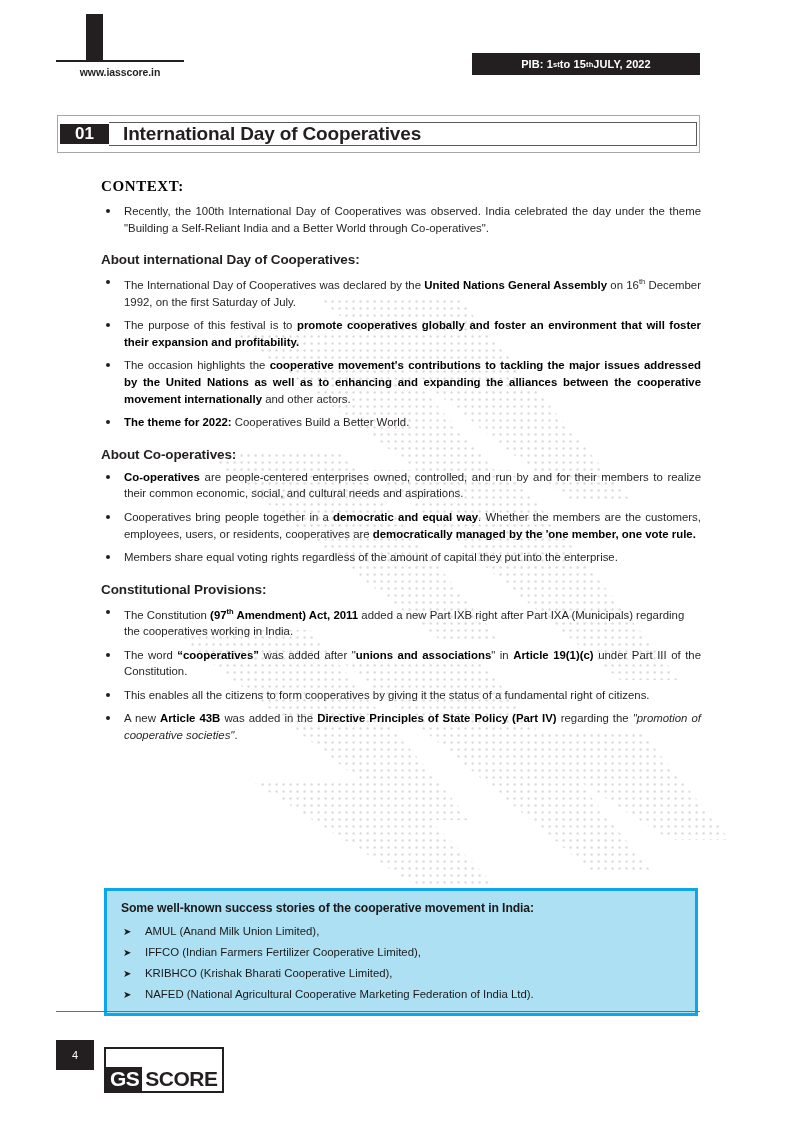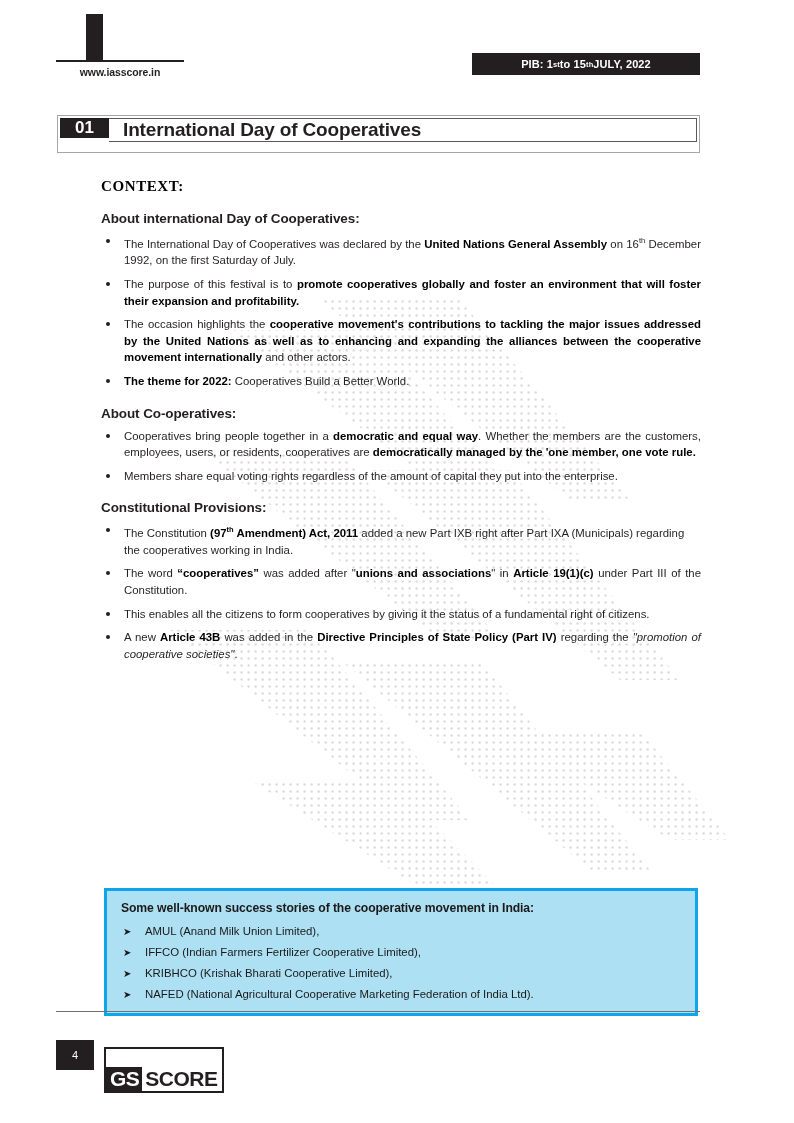--- a/index.html
+++ b/index.html
@@ -84,21 +84,21 @@
   #title-bar {
     position: absolute;
     left: 57px;
     top: 115px;
     width: 643px;
     height: 38px;
     border: 1px solid #a6a6a6;
     box-sizing: border-box;
     background: #ffffff;
     display: flex;
-    align-items: flex-start;
+    align-items: center;
     padding: 2px;
   }
   #title-number {
     width: 49px;
     background: #231f20;
     color: #ffffff;
     font-size: 17px;
     font-weight: bold;
     display: flex;
     align-items: center;
@@ -308,31 +308,37 @@
   <div id="title-bar">
     <div id="title-number">01</div>
     <div id="title-text-box">
       <span id="title-text">International Day of Cooperatives</span>
     </div>
   </div>
 
   <div id="content">
 
     <h2 class="context-head">CONTEXT:</h2>
+    <ul class="bullets">
+      <li>
+        <span>Recently, the 100th International Day of Cooperatives was observed. India celebrated the day under the theme "Building a Self-Reliant India and a Better World through Co-operatives".</span>
+      </li>
+    </ul>
 
     <h3 class="section-head">About international Day of Cooperatives:</h3>
     <ul class="bullets">
       <li><span>The International Day of Cooperatives was declared by the </span><b>United Nations General Assembly</b><span> on 16</span><sup>th</sup><span> December 1992, on the first Saturday of July.</span></li>
       <li><span>The purpose of this festival is to </span><b>promote cooperatives globally and foster an environment that will foster their expansion and profitability.</b></li>
       <li><span>The occasion highlights the </span><b>cooperative movement's contributions to tackling the major issues addressed by the United Nations as well as to enhancing and expanding the alliances between the cooperative movement internationally</b><span> and other actors.</span></li>
       <li class="nojustify"><b>The theme for 2022:</b><span> Cooperatives Build a Better World.</span></li>
     </ul>
 
     <h3 class="section-head">About Co-operatives:</h3>
     <ul class="bullets">
+      <li><b>Co-operatives</b><span> are people-centered enterprises owned, controlled, and run by and for their members to realize their common economic, social, and cultural needs and aspirations.</span></li>
       <li><span>Cooperatives bring people together in a </span><b>democratic and equal way</b><span>. Whether the members are the customers, employees, users, or residents, cooperatives are </span><b>democratically managed by the 'one member, one vote rule.</b></li>
       <li><span>Members share equal voting rights regardless of the amount of capital they put into the enterprise.</span></li>
     </ul>
 
     <h3 class="section-head">Constitutional Provisions:</h3>
     <ul class="bullets">
       <li class="nojustify"><span>The Constitution </span><b>(97</b><b><sup>th</sup></b><b> Amendment) Act, 2011</b><span> added a new Part IXB right after Part IXA (Municipals) regarding the cooperatives working in India.</span></li>
       <li><span>The word </span><b>“cooperatives”</b><span> was added after "</span><b>unions and associations</b><span>" in </span><b>Article 19(1)(c)</b><span> under Part III of the Constitution.</span></li>
       <li class="nojustify"><span>This enables all the citizens to form cooperatives by giving it the status of a fundamental right of citizens.</span></li>
       <li><span>A new </span><b>Article 43B</b><span> was added in the </span><b>Directive Principles of State Policy (Part IV)</b><span> regarding the </span><i>"promotion of cooperative societies"</i><span>.</span></li>

